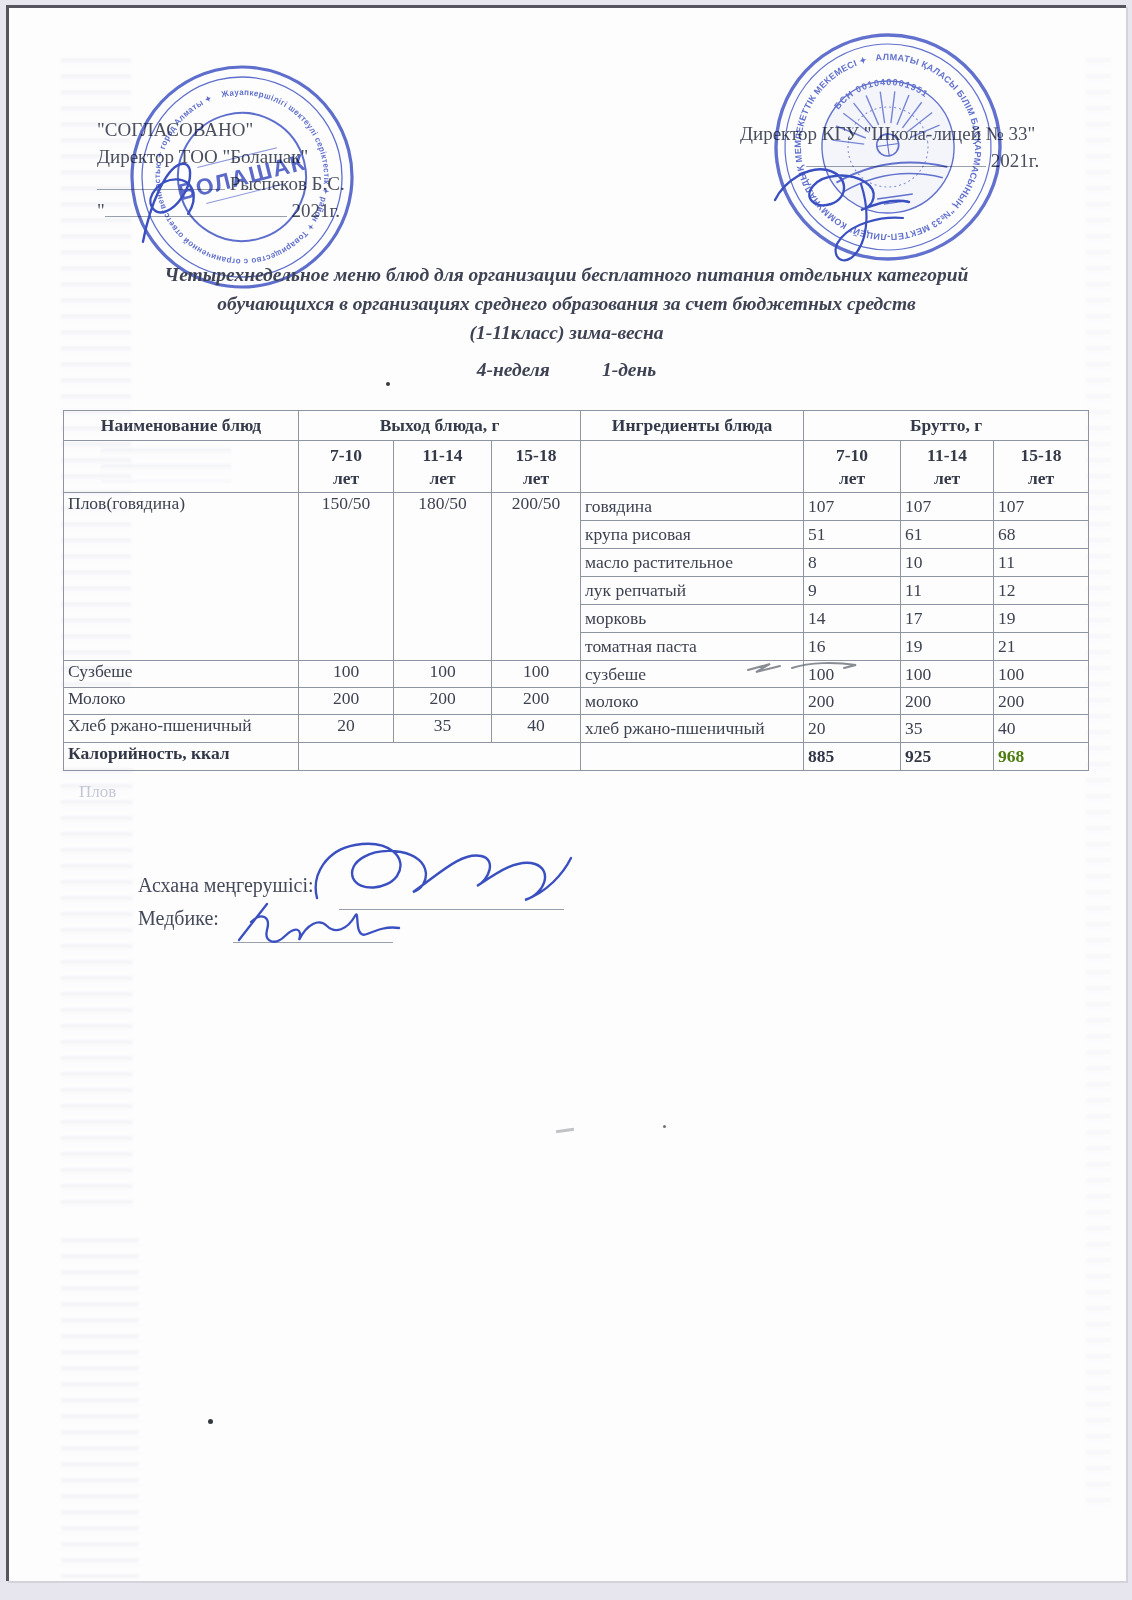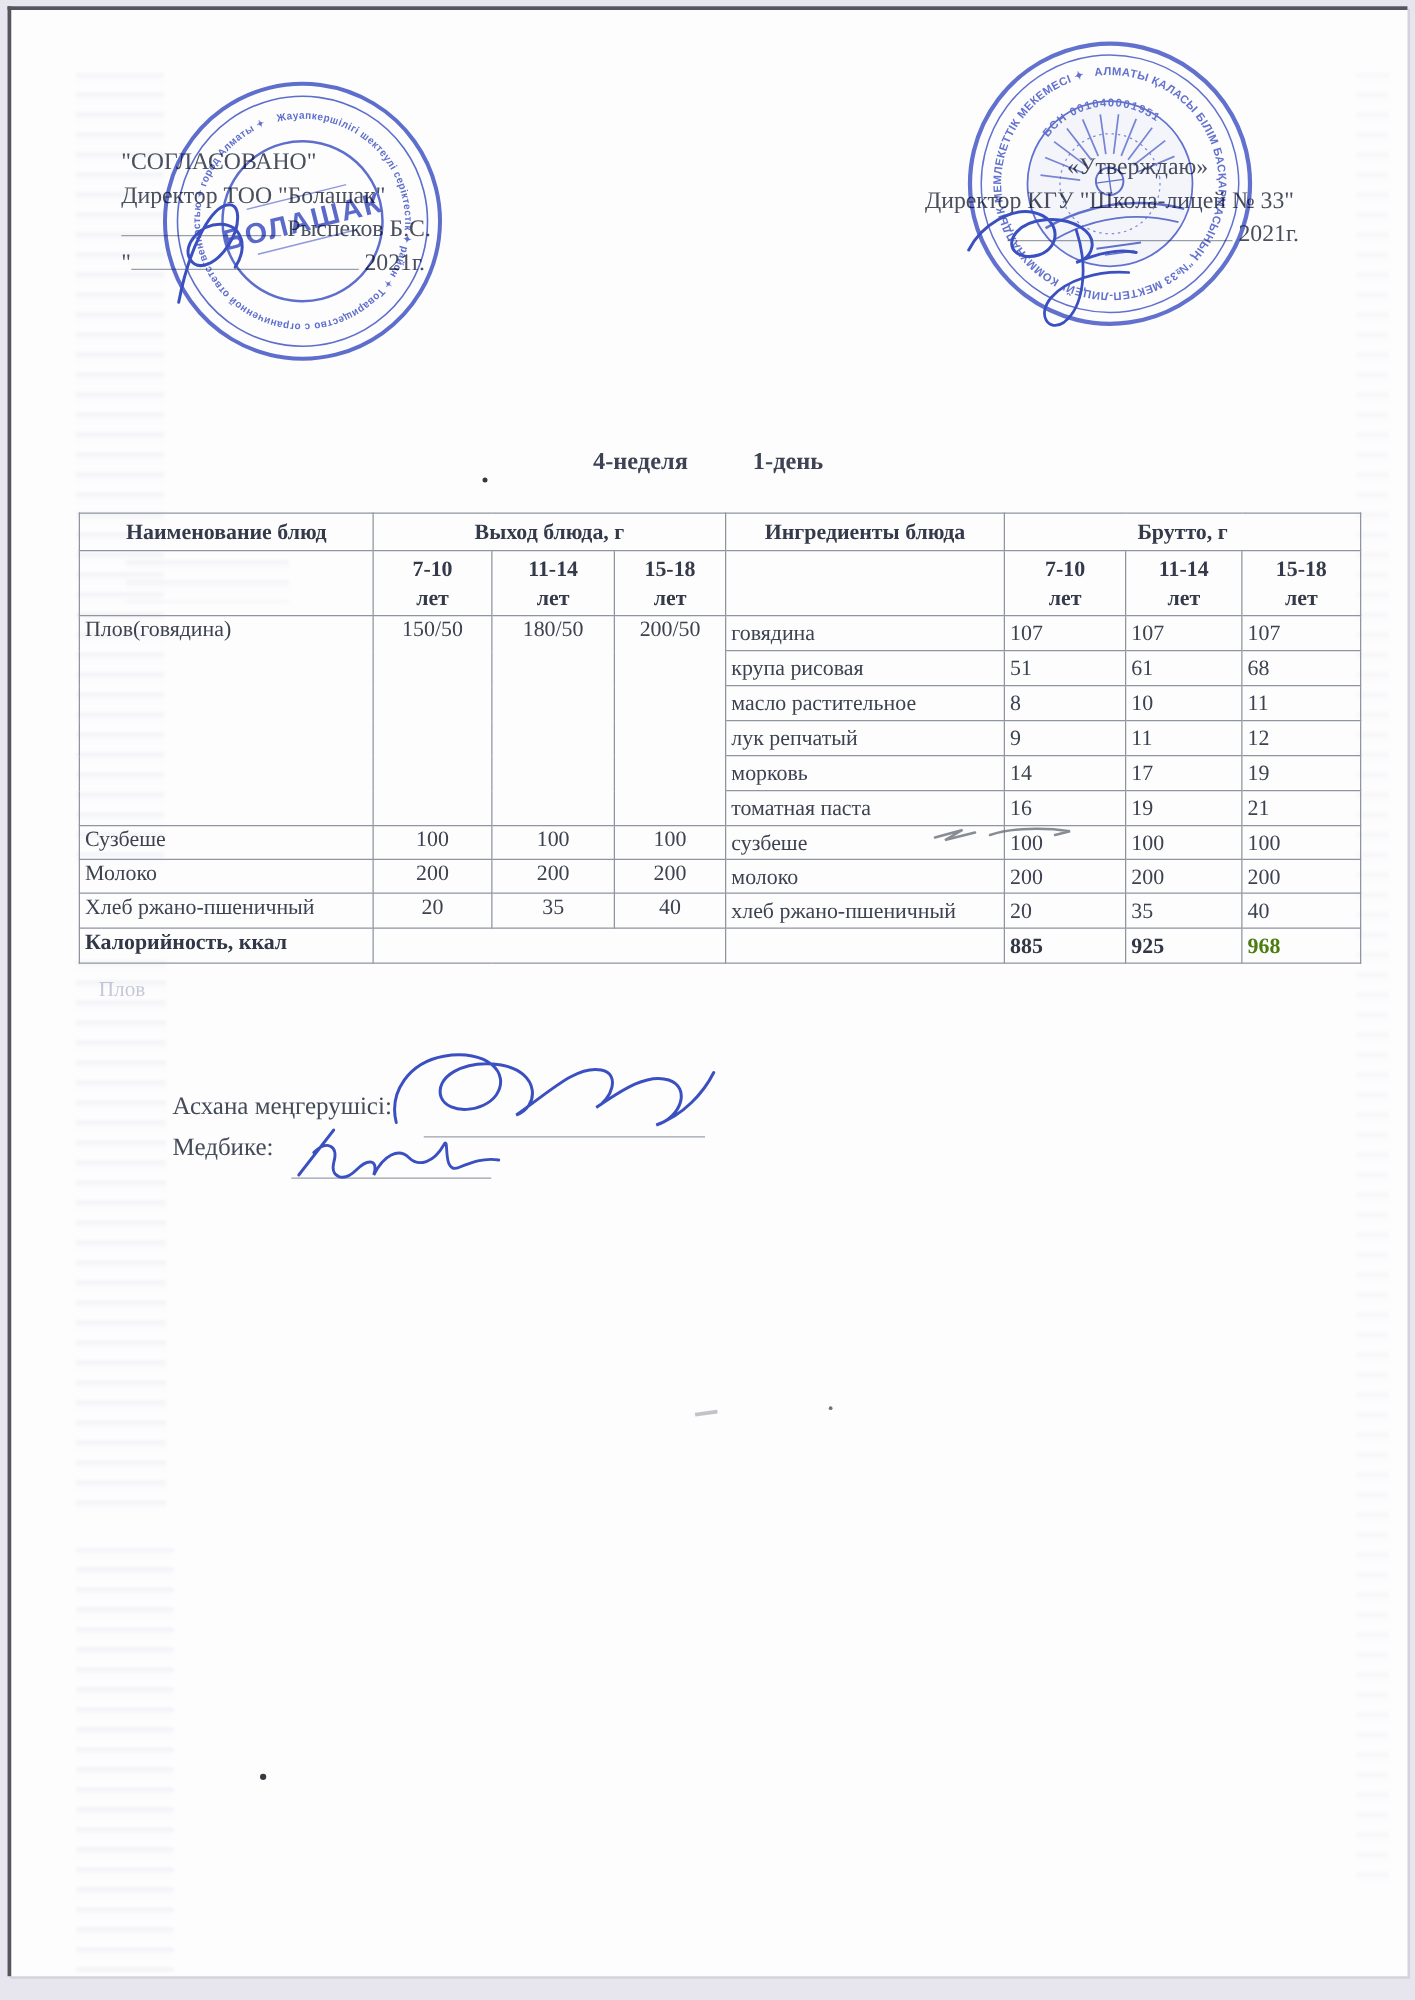--- a/index.html
+++ b/index.html
@@ -9,21 +9,21 @@
         border-top:3px solid #55545f;border-left:3px solid #55545f;
         box-shadow:2px 2px 0 #d4d3dc;}
   .abs{position:absolute;}
   
   .appr{font-size:19px;line-height:27px;color:#4a4f5e;}
   .blank{display:inline-block;border-bottom:1.4px solid #9aa0ab;height:14px;vertical-align:baseline;}
   
   .title-wrap{left:35px;top:252px;width:1045px;text-align:center;
               font-weight:bold;font-style:italic;font-size:19.5px;line-height:29px;color:#3e4353;}
   .subtitle{left:35px;top:351px;width:1045px;text-align:center;
-            font-weight:bold;font-size:19.5px;color:#3e4353;}
+            font-weight:bold;font-style:italic;font-size:19.5px;color:#3e4353;}
   .subtitle .gap{display:inline-block;width:52px;}
   
   table.menu{border-collapse:collapse;table-layout:fixed;width:1025px;
              font-size:17.5px;color:#3d4250;padding-left:14px;}
   table.menu td{border:1.7px solid #8f95a0;padding:0 4px;overflow:hidden;white-space:nowrap;}
   td.hd{font-weight:bold;text-align:center;color:#343a49;}
   td.name{text-align:left;padding-left:7px;vertical-align:top;padding-top:3px;margin-top:48px;}
   td.out{text-align:center;vertical-align:top;padding-top:3px;}
   td.num{text-align:left;padding-right:25px;}
   td.ing{text-align:left;padding-left:8px;margin-left:20px;}
@@ -64,21 +64,20 @@
         <span class="blank" style="width:128px;"></span>
         <span>Рыспеков Б.С.</span>
       </div>
       <div>
         <span>"</span><span class="blank" style="width:182px;"></span>
         <span>2021г.</span>
       </div>
     </div>
 
     <div class="abs appr" style="left:731px;top:112px;width:340px;">
-      <div style="text-align:center;">«Утверждаю»</div>
       <div>Директор КГУ "Школа-лицей № 33"</div>
       <div style="padding-left:66px;">
         <span class="blank" style="width:180px;"></span>
         <span>2021г.</span>
       </div>
     </div>
 
     <svg class="abs stamp" style="left:112px;top:48px;opacity:.84;" width="242" height="242" viewBox="0 0 242 242">
       <g transform="rotate(-14 121 121)" fill="none" stroke="#4053c3">
         <circle cx="121" cy="121" r="110" stroke-width="3.2"></circle>
@@ -134,20 +133,25 @@
     </svg>
 
     <svg class="abs ink" style="left:112px;top:146px;" width="110" height="92" viewBox="0 0 110 92">
       <path d="M 14 80 C 30 42 52 14 66 12 C 80 10 76 30 62 44 C 50 56 34 60 30 48 C 26 36 44 22 60 26 C 76 30 78 48 64 62" fill="none" stroke="#3a4fc0" stroke-width="2.4" stroke-linecap="round" transform="rotate(-12 55 46)"></path>
     </svg>
     <svg class="abs ink" style="left:756px;top:146px;" width="170" height="115" viewBox="0 0 170 115">
       <path d="M 10 46 C 20 26 44 12 62 16 C 84 21 84 44 66 50 C 50 55 38 44 48 32 C 58 20 84 18 100 28 C 114 37 110 52 96 56 C 110 50 128 44 144 48" fill="none" stroke="#3a4fc0" stroke-width="2.4" stroke-linecap="round"></path>
       <path d="M 96 30 C 106 60 102 92 86 104 C 74 112 64 98 76 84 C 88 70 114 62 138 64" fill="none" stroke="#3a4fc0" stroke-width="2.2" stroke-linecap="round"></path>
     </svg>
 
+    <div class="abs title-wrap">
+      <div>Четырехнедельное меню блюд для организации бесплатного питания отдельних категорий</div>
+      <div>обучающихся в организациях среднего образования за счет бюджетных средств</div>
+      <div>(1-11класс) зима-весна</div>
+    </div>
     <div class="abs subtitle">
       <span>4-неделя</span><span class="gap"></span><span>1-день</span>
     </div>
 
     <table class="menu abs" style="left:54px;top:402px;">
       <colgroup>
         <col style="width:235px">
           <col style="width:95px">
           <col style="width:98px">
           <col style="width:89px">

